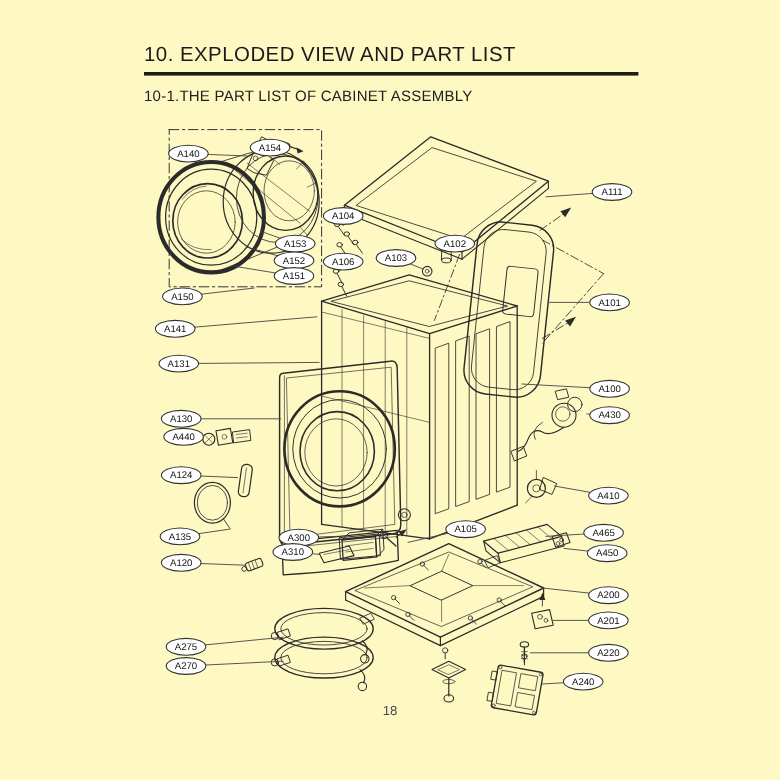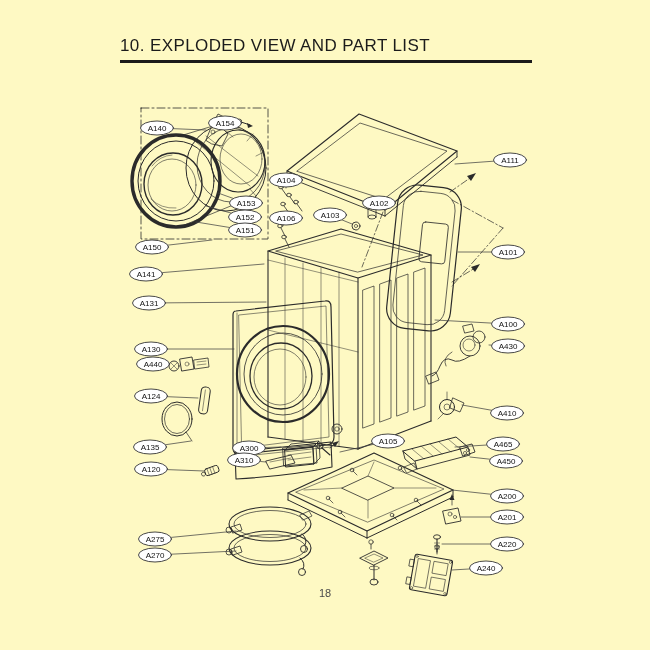--- a/index.html
+++ b/index.html
@@ -21,20 +21,21 @@
   svg.diagram .leader{stroke:#444;stroke-width:.75;}
   svg.diagram .callout-text{fill:#111;stroke:none;font-family:"Liberation Sans",sans-serif;
           font-size:8px;text-anchor:middle;letter-spacing:0;}
 </style>
 </head>
 <body>
 
 <div class="page">
   <h1 class="title">10. EXPLODED VIEW AND PART LIST</h1>
   <div class="rule"></div>
+  <h2 class="subtitle">10-1.THE PART LIST OF CABINET ASSEMBLY</h2>
 
   <svg class="diagram" width="650" height="650" viewBox="0 0 650 650" id="xsvg">
 
     <g>
       <rect x="141" y="108" width="127" height="131" stroke-width=".8" stroke-dasharray="8 3 2 3"></rect>
     </g>
 
     <g>
       <ellipse cx="176" cy="181" rx="44" ry="46" stroke-width="3.4"></ellipse>
       <ellipse cx="176" cy="181" rx="38" ry="40" stroke-width="1"></ellipse>

